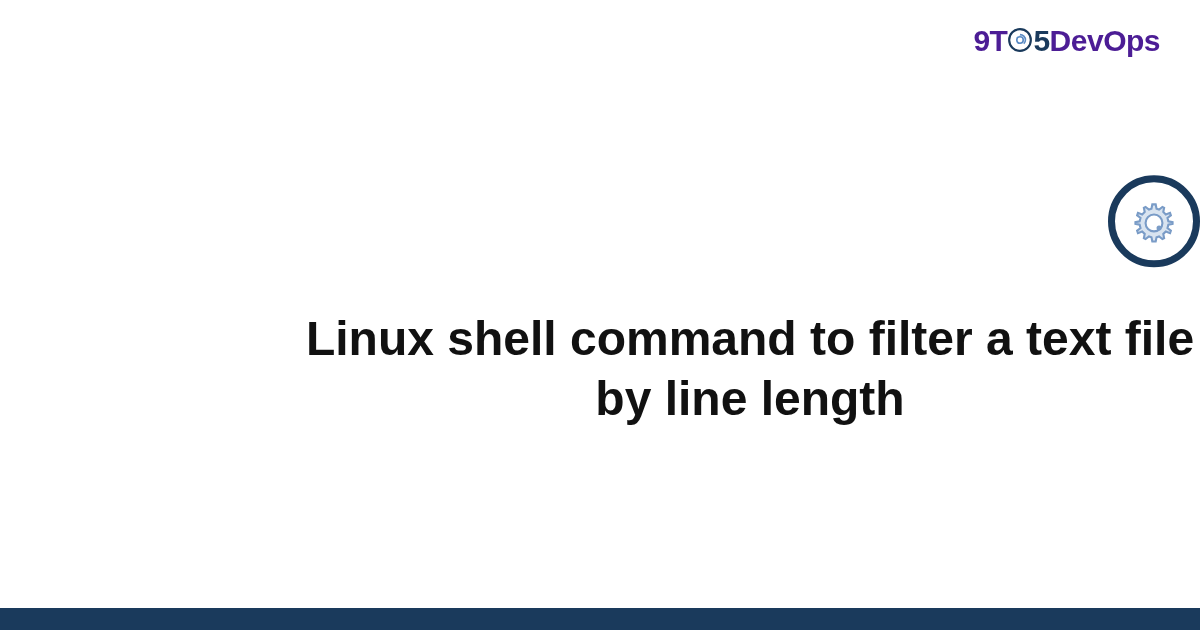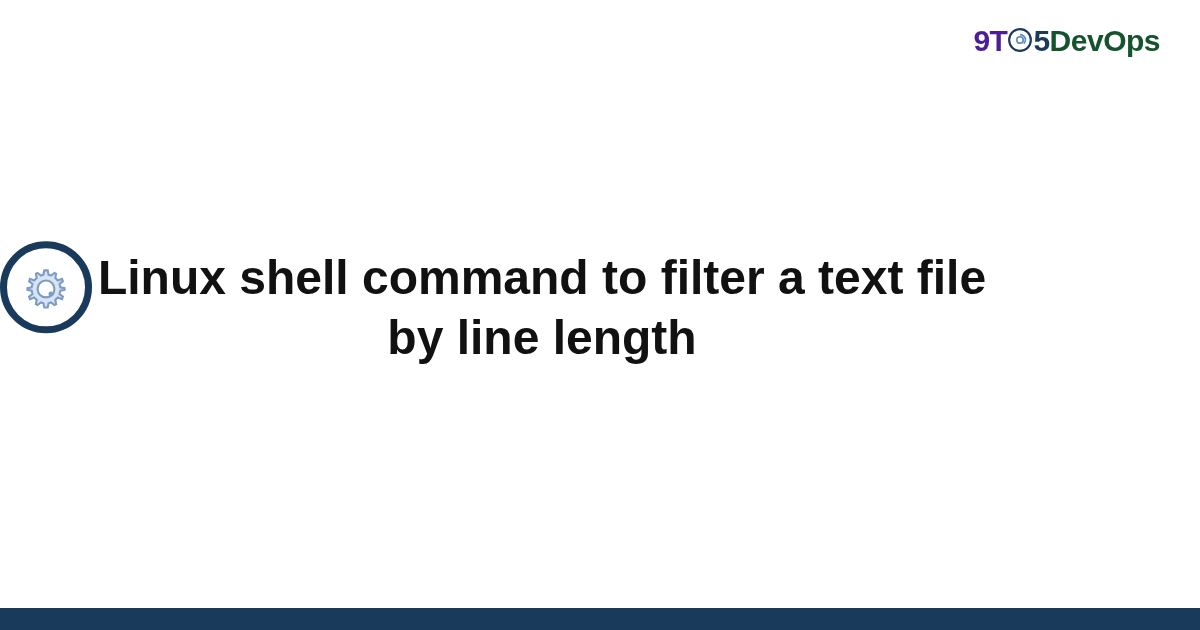--- a/index.html
+++ b/index.html
@@ -33,31 +33,31 @@
       align-items: center;
       justify-content: center;
       vertical-align: -2px;
       width: 26px;
       height: 26px;
     }
     .logo-part2 {
       color: #1a3a5c;
     }
     .logo-part3 {
-      color: #14532d;
+      color: #4c1d95;
       margin-top: 24px;
     }
     .center-content {
       position: absolute;
       top: 50%;
       left: 50%;
       transform: translate(-50%, -55%);
       display: flex;
-      flex-direction: row;
-      align-items: center;
+      flex-direction: column;
+      align-items: flex-end;
       width: 100%;
     }
     .center-icon {
       width: 92px;
       height: 92px;
       border-radius: 50%;
       border: 7px solid #1a3a5c;
       display: flex;
       align-items: center;
       justify-content: center;

